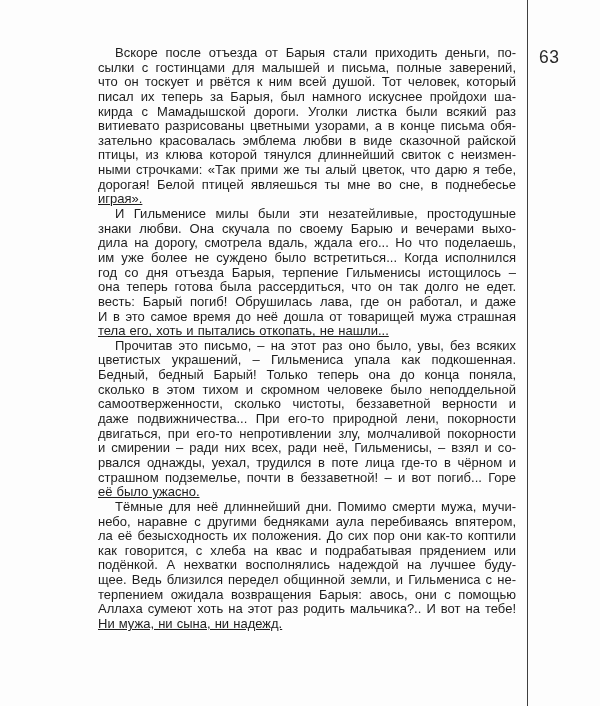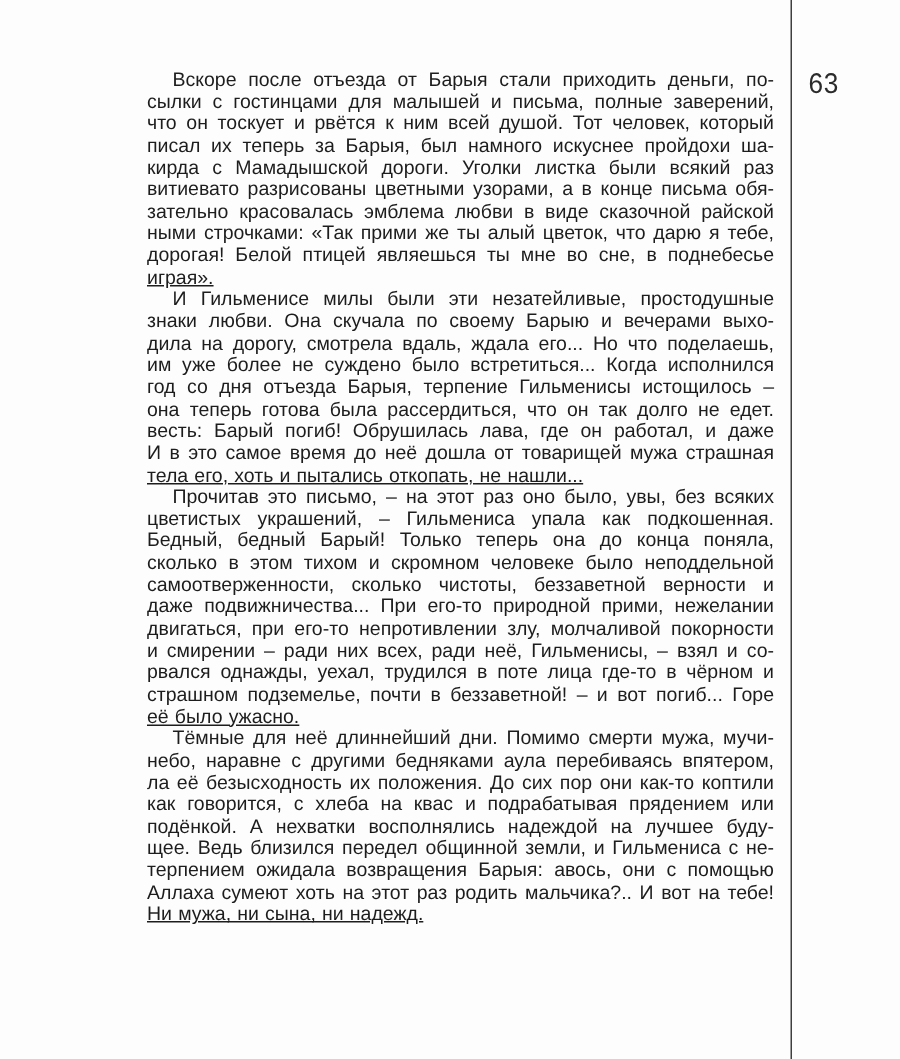--- a/index.html
+++ b/index.html
@@ -71,38 +71,39 @@
 
 <div class="page">
   <div class="text-block" style="color: rgb(29, 29, 29);">
       <div class="line indent">Вскоре после отъезда от Барыя стали приходить деньги, по-</div>
       <div class="line">сылки с гостинцами для малышей и письма, полные заверений,</div>
       <div class="line">что он тоскует и рвётся к ним всей душой. Тот человек, который</div>
       <div class="line">писал их теперь за Барыя, был намного искуснее пройдохи ша-</div>
       <div class="line">кирда с Мамадышской дороги. Уголки листка были всякий раз</div>
       <div class="line">витиевато разрисованы цветными узорами, а в конце письма обя-</div>
       <div class="line">зательно красовалась эмблема любви в виде сказочной райской</div>
+      <div class="line">птицы, из клюва которой тянулся длиннейший свиток с неизмен-</div>
       <div class="line">ными строчками: «Так прими же ты алый цветок, что дарю я тебе,</div>
       <div class="line">дорогая! Белой птицей являешься ты мне во сне, в поднебесье</div>
       <div class="line last">играя».</div>
       <div class="line indent">И Гильменисе милы были эти незатейливые, простодушные</div>
       <div class="line">знаки любви. Она скучала по своему Барыю и вечерами выхо-</div>
       <div class="line">дила на дорогу, смотрела вдаль, ждала его... Но что поделаешь,</div>
       <div class="line">им уже более не суждено было встретиться... Когда исполнился</div>
       <div class="line">год со дня отъезда Барыя, терпение Гильменисы истощилось –</div>
       <div class="line">она теперь готова была рассердиться, что он так долго не едет.</div>
       <div class="line">весть: Барый погиб! Обрушилась лава, где он работал, и даже</div>
       <div class="line">И в это самое время до неё дошла от товарищей мужа страшная</div>
       <div class="line last">тела его, хоть и пытались откопать, не нашли...</div>
       <div class="line indent">Прочитав это письмо, – на этот раз оно было, увы, без всяких</div>
       <div class="line">цветистых украшений, – Гильмениса упала как подкошенная.</div>
       <div class="line">Бедный, бедный Барый! Только теперь она до конца поняла,</div>
       <div class="line">сколько в этом тихом и скромном человеке было неподдельной</div>
       <div class="line">самоотверженности, сколько чистоты, беззаветной верности и</div>
-      <div class="line">даже подвижничества... При его-то природной прими, нежелании</div>
+      <div class="line">даже подвижничества... При его-то природной лени, покорности</div>
       <div class="line">двигаться, при его-то непротивлении злу, молчаливой покорности</div>
       <div class="line">и смирении – ради них всех, ради неё, Гильменисы, – взял и со-</div>
       <div class="line">рвался однажды, уехал, трудился в поте лица где-то в чёрном и</div>
       <div class="line">страшном подземелье, почти в беззаветной! – и вот погиб... Горе</div>
       <div class="line last">её было ужасно.</div>
       <div class="line indent">Тёмные для неё длиннейший дни. Помимо смерти мужа, мучи-</div>
       <div class="line">небо, наравне с другими бедняками аула перебиваясь впятером,</div>
       <div class="line">ла её безысходность их положения. До сих пор они как-то коптили</div>
       <div class="line">как говорится, с хлеба на квас и подрабатывая прядением или</div>
       <div class="line">подёнкой. А нехватки восполнялись надеждой на лучшее буду-</div>

